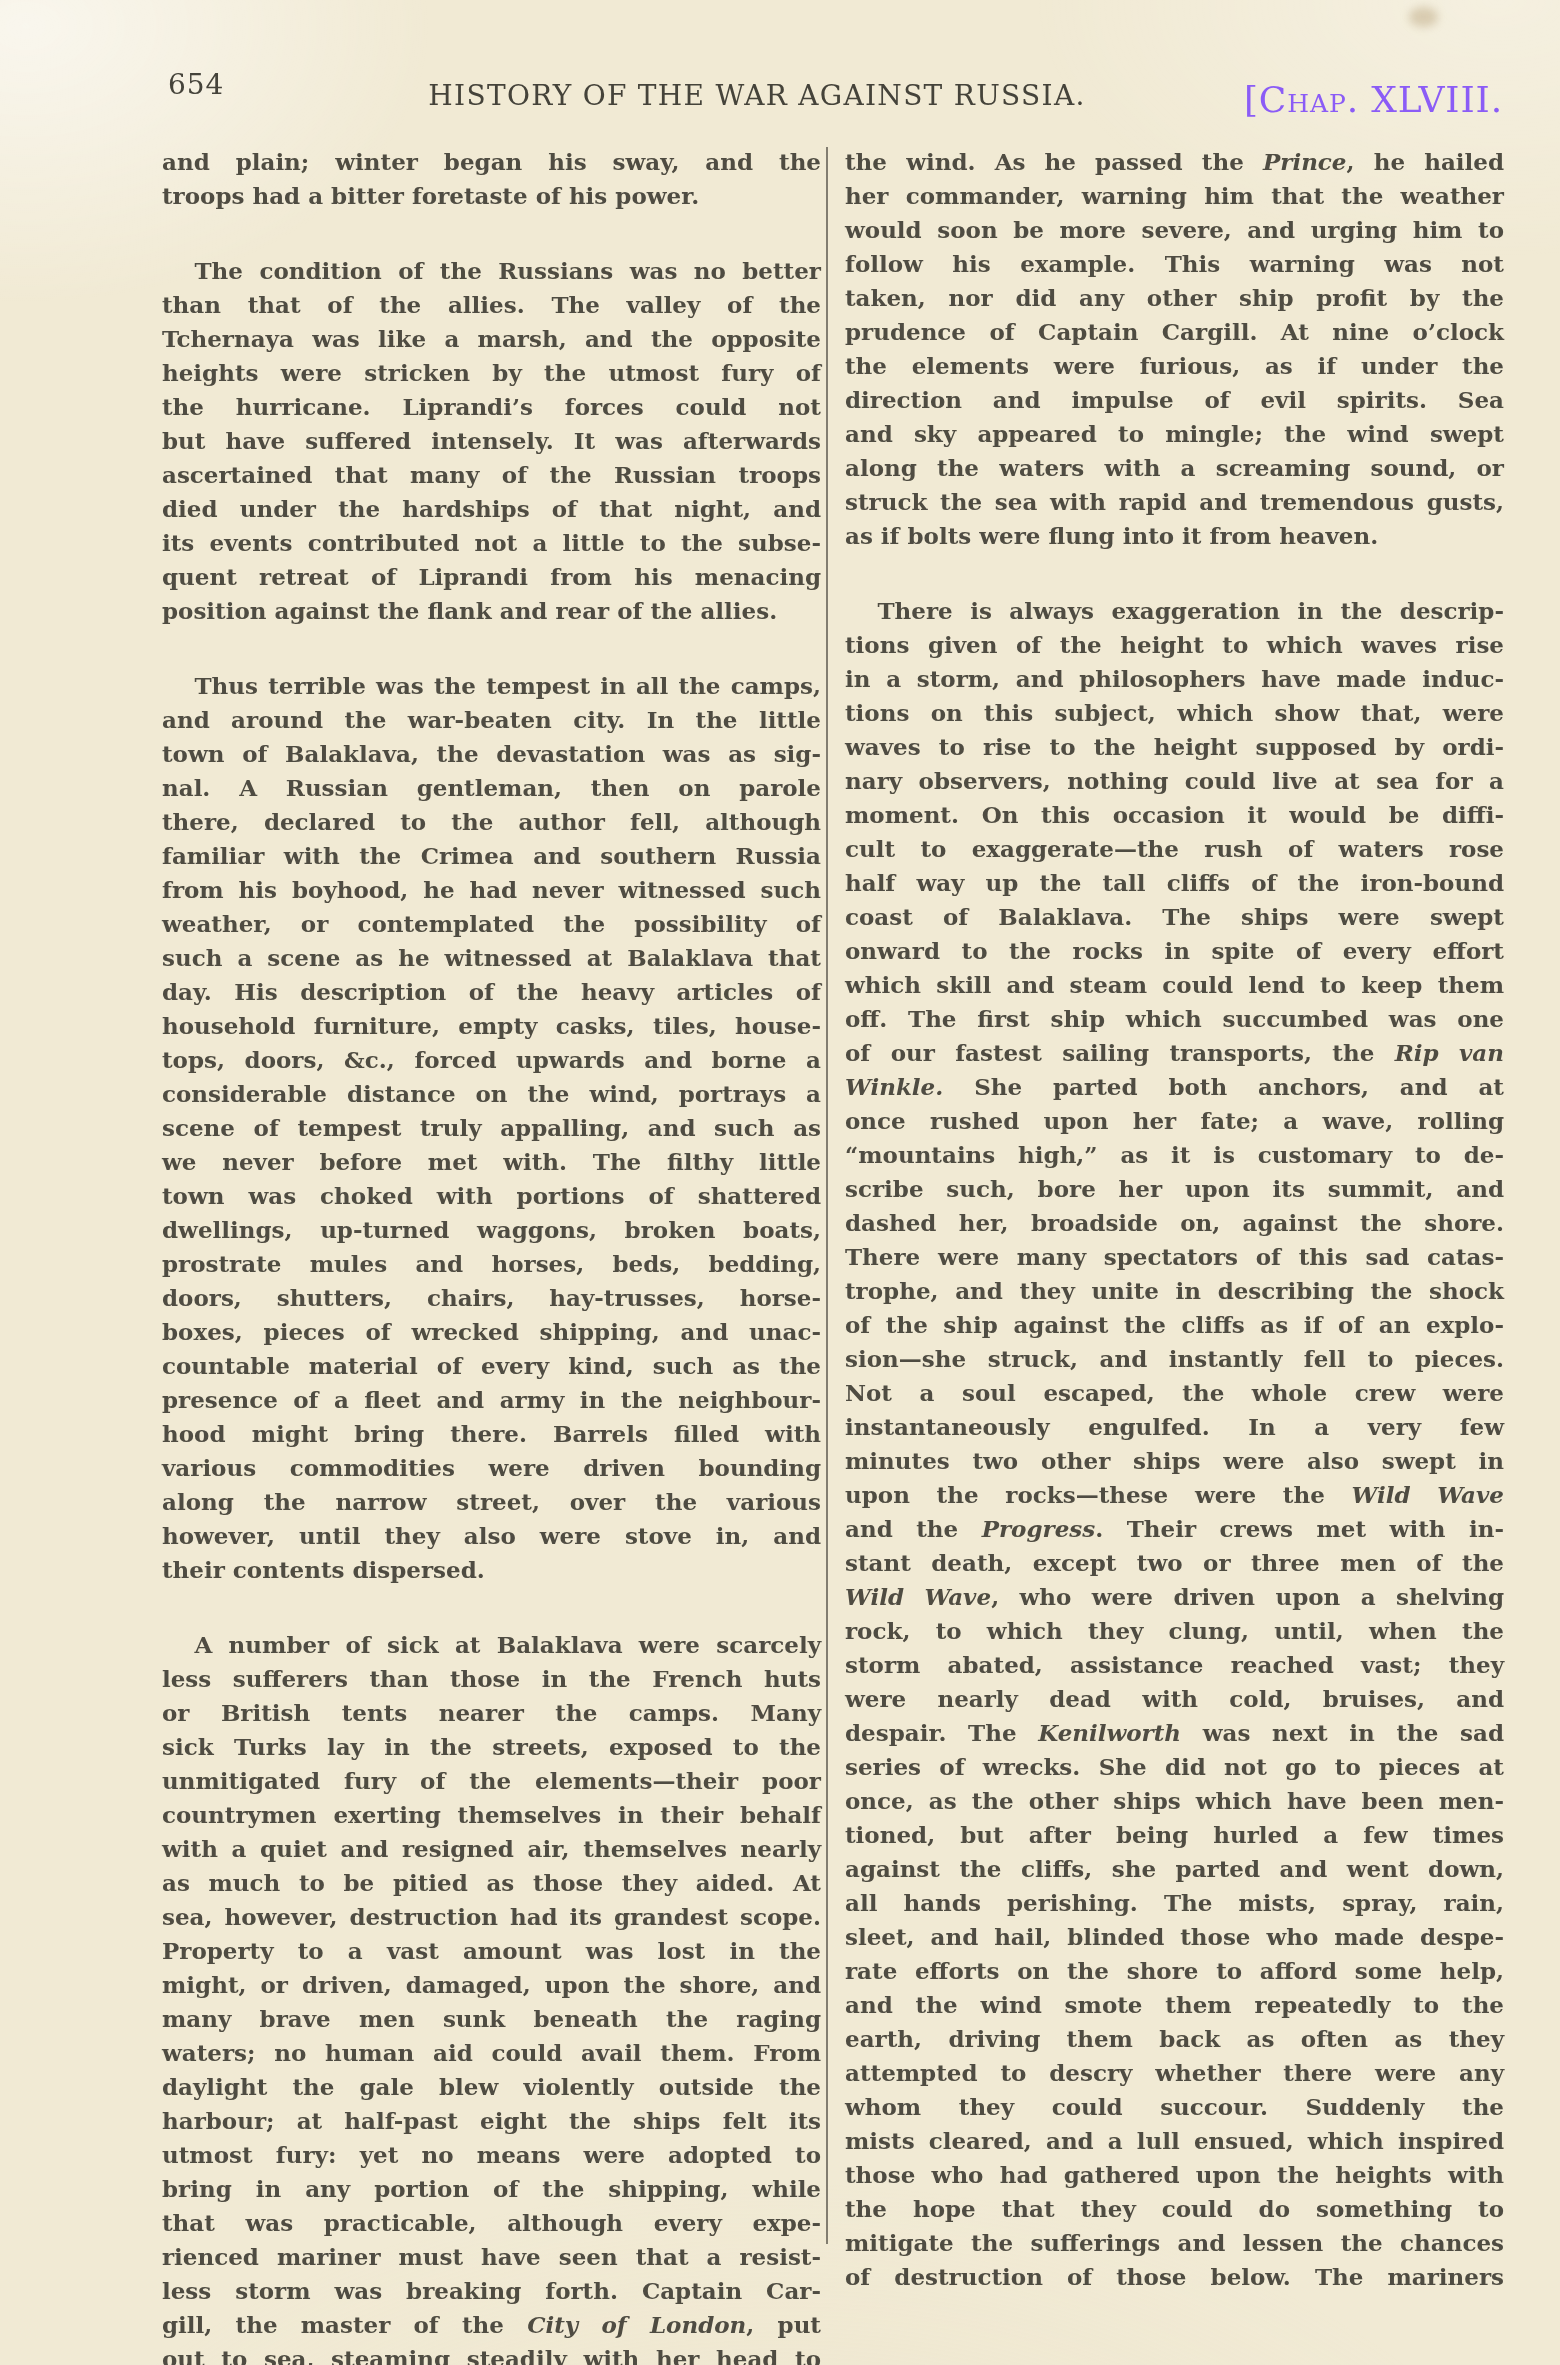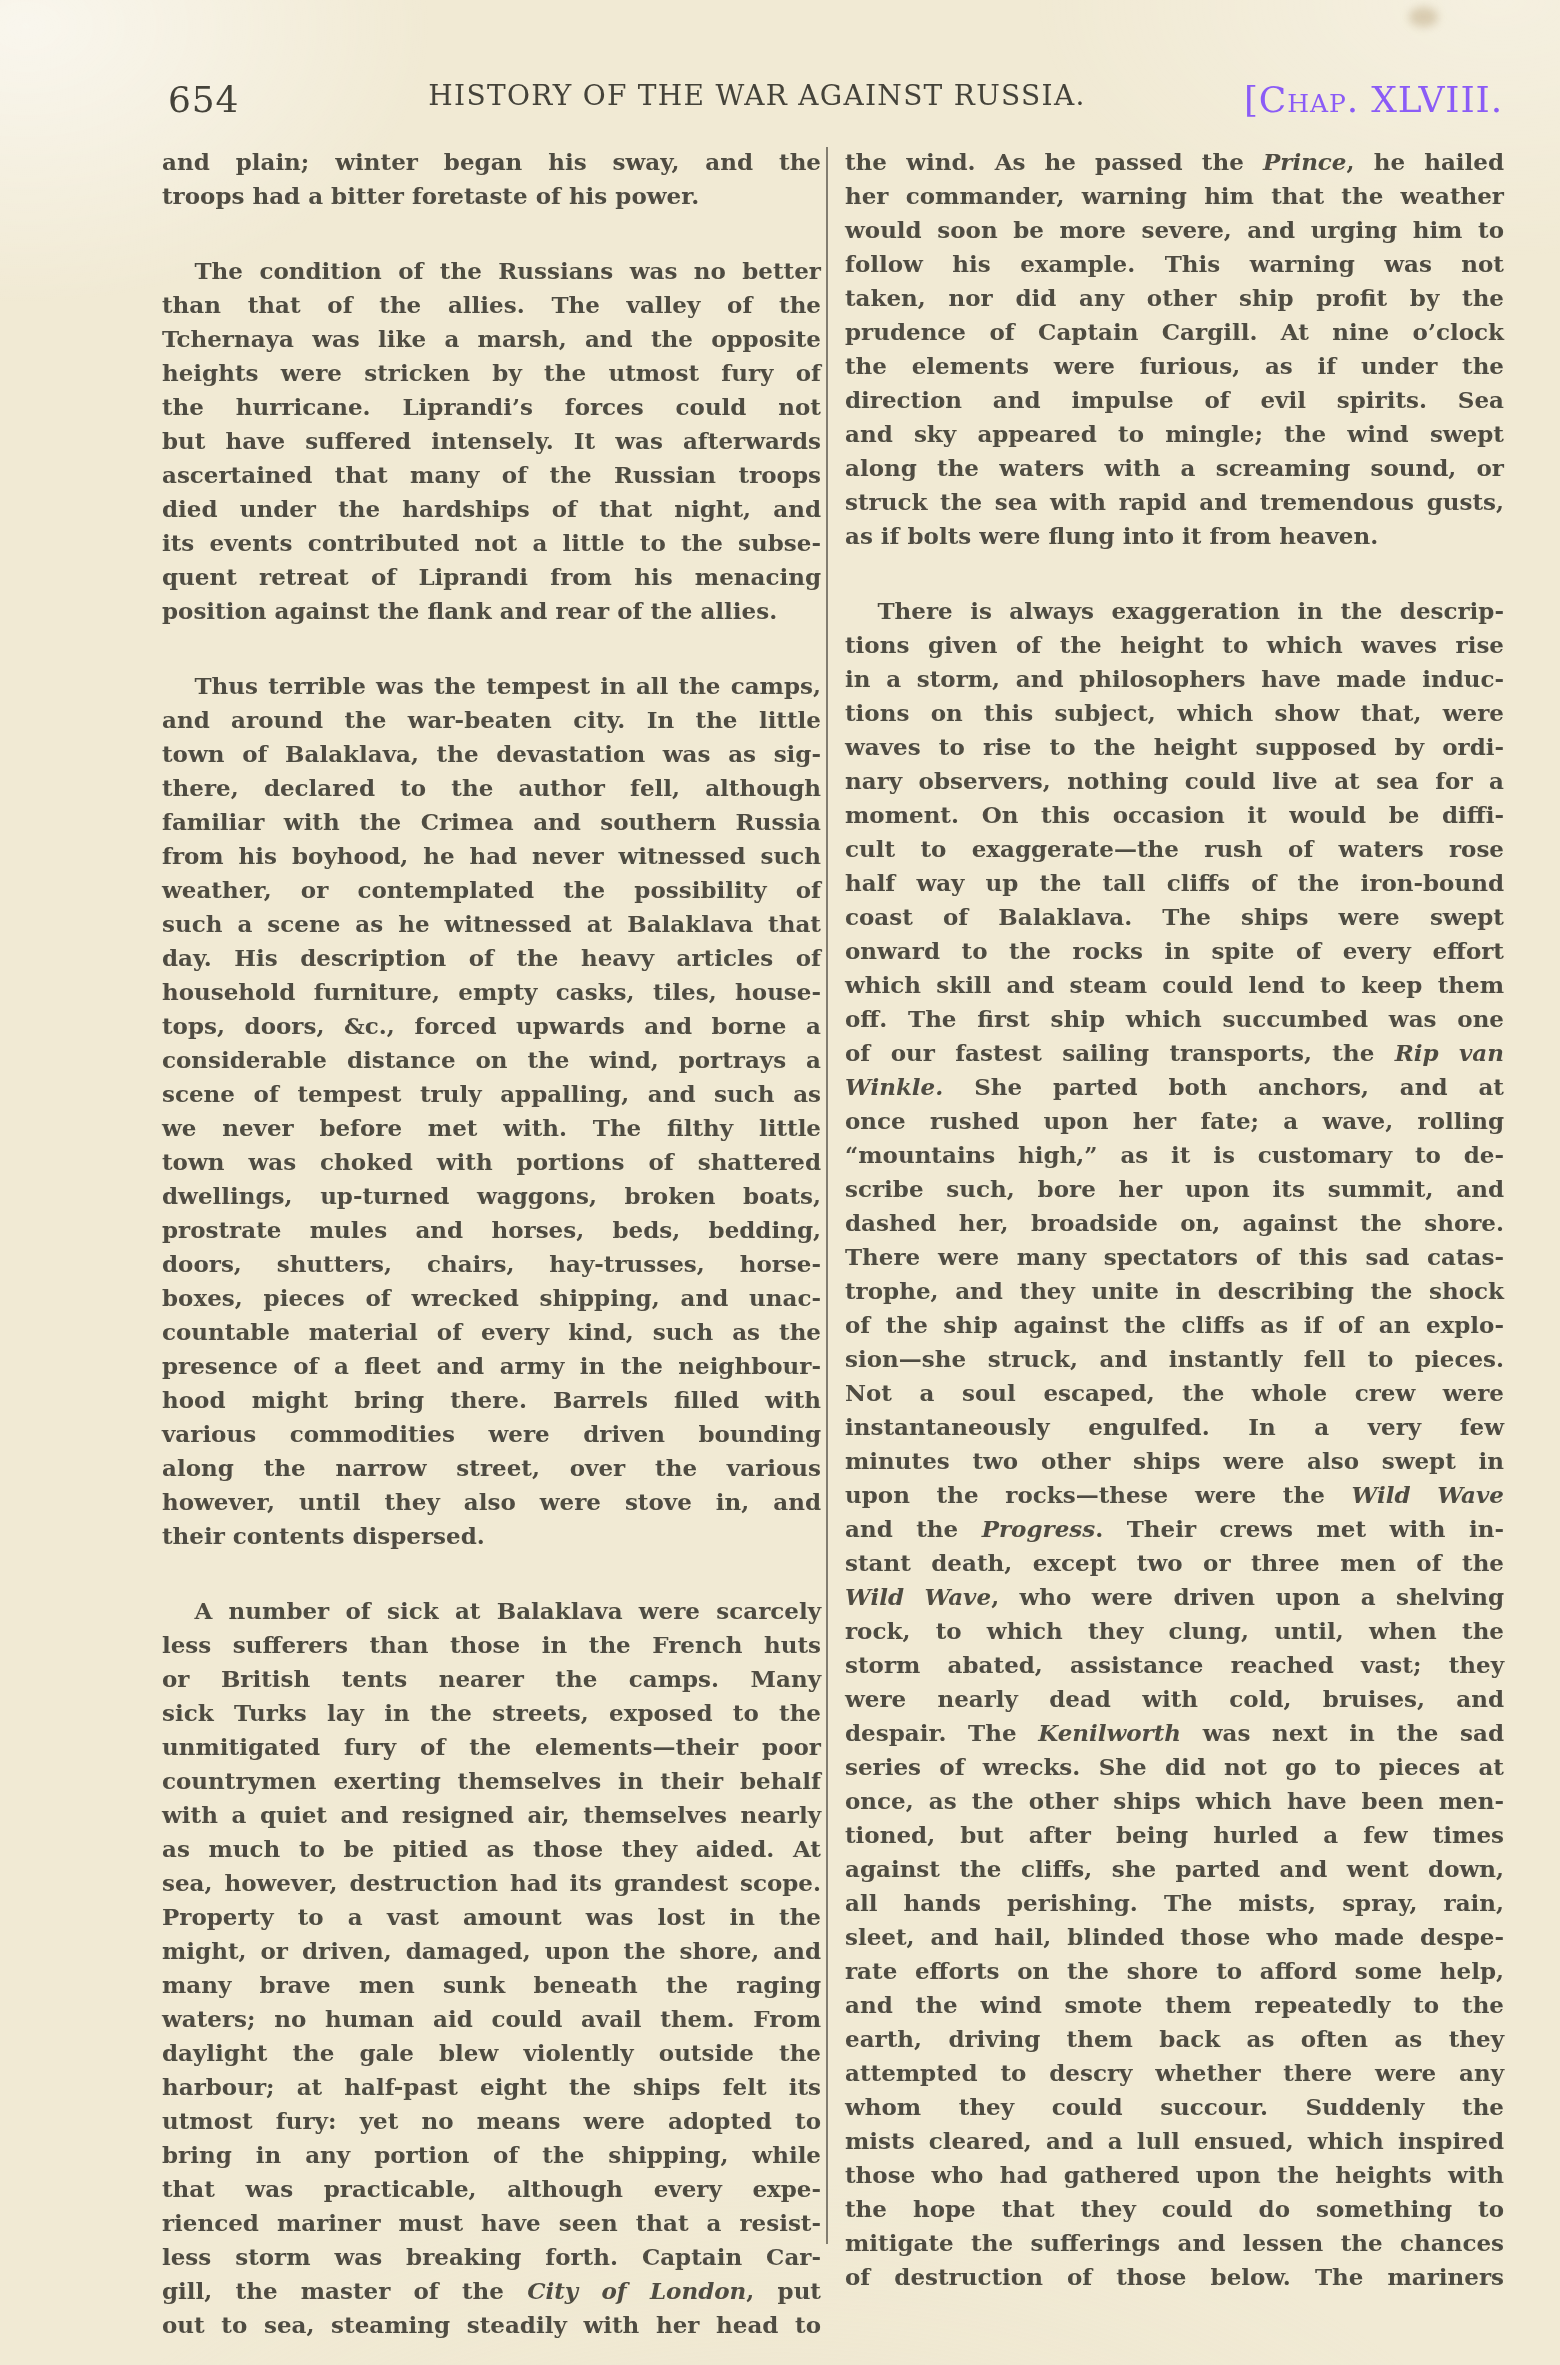--- a/index.html
+++ b/index.html
@@ -7,21 +7,21 @@
     width:1561px;height:2366px;position:relative;overflow:hidden;
     font-family:"DejaVu Serif","Liberation Serif",serif;
     background:
       radial-gradient(ellipse 650px 445px at 26px 26px, rgba(255,255,255,.6), rgba(255,255,255,0) 62%),
       radial-gradient(ellipse 770px 428px at 96% 0%, rgba(255,255,255,.28), rgba(255,255,255,0) 60%),
       radial-gradient(ellipse 1197px 770px at 50% 115%, rgba(235,226,200,.5), rgba(235,226,200,0) 70%),
       #f1ead4;
     color:#4f4c42;
   }
   .page{position:absolute;inset:0;}
-  .pagenum{position:absolute;left:168px;top:79px;font-size:36px;letter-spacing:0.9px;color:#45433a;}
+  .pagenum{position:absolute;left:168px;top:68px;font-size:28px;letter-spacing:0.9px;color:#45433a;}
   .running-title{position:absolute;left:757px;top:79px;transform:translateX(-50%);white-space:nowrap;
     font-size:28px;letter-spacing:1.3px;color:#45433a;}
   .chapter{position:absolute;right:58px;top:79px;font-size:36px;letter-spacing:0.9px;
     font-variant:small-caps;color:#8b5cf6;white-space:nowrap;}
   .col{position:absolute;top:145px;width:659px;font-size:23px;line-height:34px;font-weight:bold;}
   .col.left{left:162px;}
   .col.right{left:845px;}
   .line{height:34px;text-align:justify;text-align-last:justify;text-justify:inter-word;white-space:normal;}
   .line.end{text-align-last:left;}
   .line.indent{text-indent:32.5px;margin-top:41px;}
@@ -50,20 +50,21 @@
       <div class="line">the hurricane.  Liprandi’s forces could not</div>
       <div class="line">but have suffered intensely.  It was afterwards</div>
       <div class="line">ascertained that many of the Russian troops</div>
       <div class="line">died under the hardships of that night, and</div>
       <div class="line">its events contributed not a little to the subse-</div>
       <div class="line">quent retreat of Liprandi from his menacing</div>
       <div class="line end">position against the flank and rear of the allies.</div>
       <div class="line indent">Thus terrible was the tempest in all the camps,</div>
       <div class="line">and around the war-beaten city.  In the little</div>
       <div class="line">town of Balaklava, the devastation was as sig-</div>
+      <div class="line">nal.  A Russian gentleman, then on parole</div>
       <div class="line">there, declared to the author fell, although</div>
       <div class="line">familiar with the Crimea and southern Russia</div>
       <div class="line">from his boyhood, he had never witnessed such</div>
       <div class="line">weather, or contemplated the possibility of</div>
       <div class="line">such a scene as he witnessed at Balaklava that</div>
       <div class="line">day.  His description of the heavy articles of</div>
       <div class="line">household furniture, empty casks, tiles, house-</div>
       <div class="line">tops, doors, &amp;c., forced upwards and borne a</div>
       <div class="line">considerable distance on the wind, portrays a</div>
       <div class="line">scene of tempest truly appalling, and such as</div>

